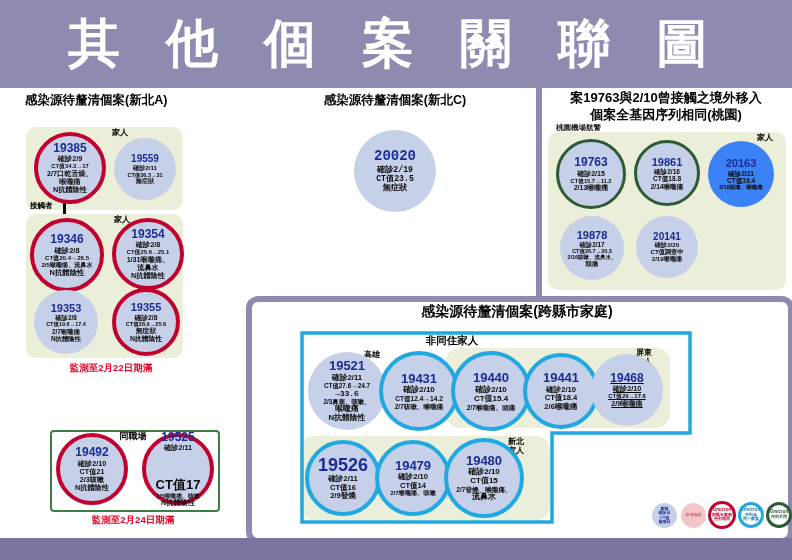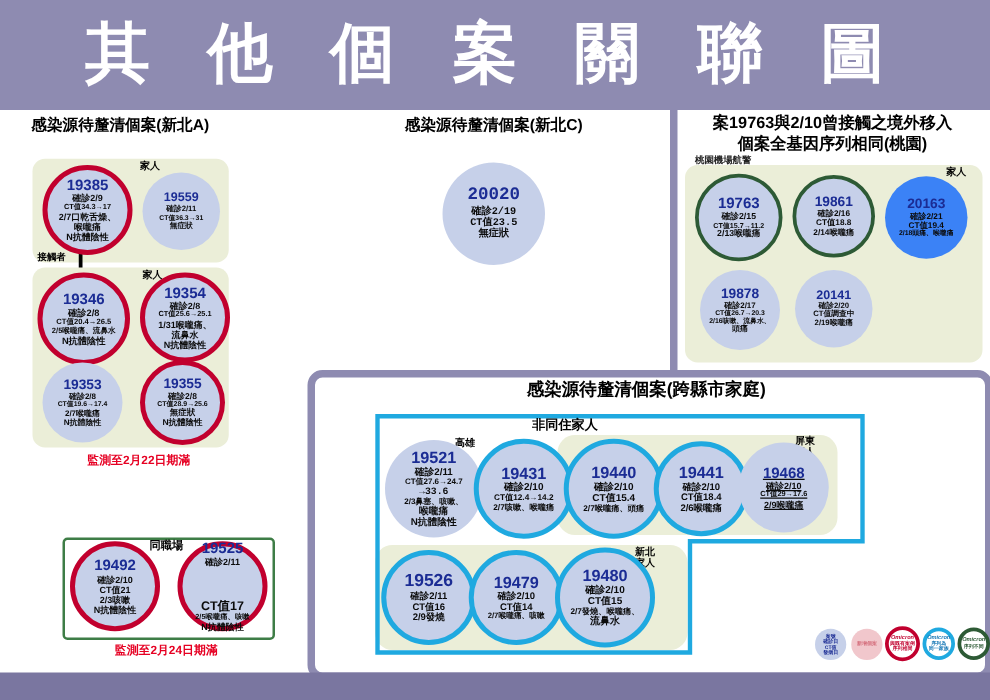--- a/index.html
+++ b/index.html
@@ -144,21 +144,21 @@
     <div class="case f-blue r-red" style="left: 56px; top: 433px; width: 72px; height: 72px;">
       <div class="cid" style="font-size: 12px;">19492</div>
       <div class="cline" style="font-size: 7.2px;">確診2/10</div>
       <div class="cline" style="font-size: 7.2px;">CT值21</div>
       <div class="cline" style="font-size: 7.2px;">2/3咳嗽</div>
       <div class="cline" style="font-size: 7.2px;">N抗體陰性</div>
     </div>
     <div class="case f-blue r-red" style="left: 142px; top: 433px; width: 72px; height: 72px;">
       <div class="cid" style="font-size: 12px;">19525</div>
       <div class="cline" style="font-size: 7.2px;">確診2/11</div>
-      <div class="cline" style="font-size: 10px; margin-top: 26px;">CT值17</div>
+      <div class="cline" style="font-size: 13px; margin-top: 26px;">CT值17</div>
       <div class="cline" style="font-size: 5.9px;">2/5喉嚨痛、咳嗽</div>
       <div class="cline" style="font-size: 7.2px;">N抗體陰性</div>
     </div>
     <div class="case f-blue" style="left: 354px; top: 130px; width: 82px; height: 82px; font-family: Liberation Mono, monospace;">
       <div class="cid" style="font-size: 14px;">20020</div>
       <div class="cline" style="font-size: 8.2px;">確診2/19</div>
       <div class="cline" style="font-size: 8.2px;">CT值23.5</div>
       <div class="cline" style="font-size: 8.2px;">無症狀</div>
     </div>
     <div class="case f-blue r-green" style="left: 556px; top: 139px; width: 70px; height: 70px;">
@@ -219,21 +219,21 @@
       <div class="cline" style="font-size: 7.6px;">CT值18.4</div>
       <div class="cline" style="font-size: 7.6px;">2/6喉嚨痛</div>
     </div>
     <div class="case f-blue" style="left: 591px; top: 354px; width: 72px; height: 72px; text-decoration: underline;">
       <div class="cid" style="font-size: 12px;">19468</div>
       <div class="cline" style="font-size: 7.2px;">確診2/10</div>
       <div class="cline" style="font-size: 5.9px;">CT值29→17.6</div>
       <div class="cline" style="font-size: 7.2px;">2/9喉嚨痛</div>
     </div>
     <div class="case f-blue r-cyan" style="left: 305px; top: 440px; width: 76px; height: 76px;">
-      <div class="cid" style="font-size: 14px;">19526</div>
+      <div class="cid" style="font-size: 18px;">19526</div>
       <div class="cline" style="font-size: 7.6px;">確診2/11</div>
       <div class="cline" style="font-size: 7.6px;">CT值16</div>
       <div class="cline" style="font-size: 7.6px;">2/9發燒</div>
     </div>
     <div class="case f-blue r-cyan" style="left: 375px; top: 440px; width: 76px; height: 76px;">
       <div class="cid" style="font-size: 13px;">19479</div>
       <div class="cline" style="font-size: 7.6px;">確診2/10</div>
       <div class="cline" style="font-size: 7.6px;">CT值14</div>
       <div class="cline" style="font-size: 6.2px;">2/7喉嚨痛、咳嗽</div>
     </div>

